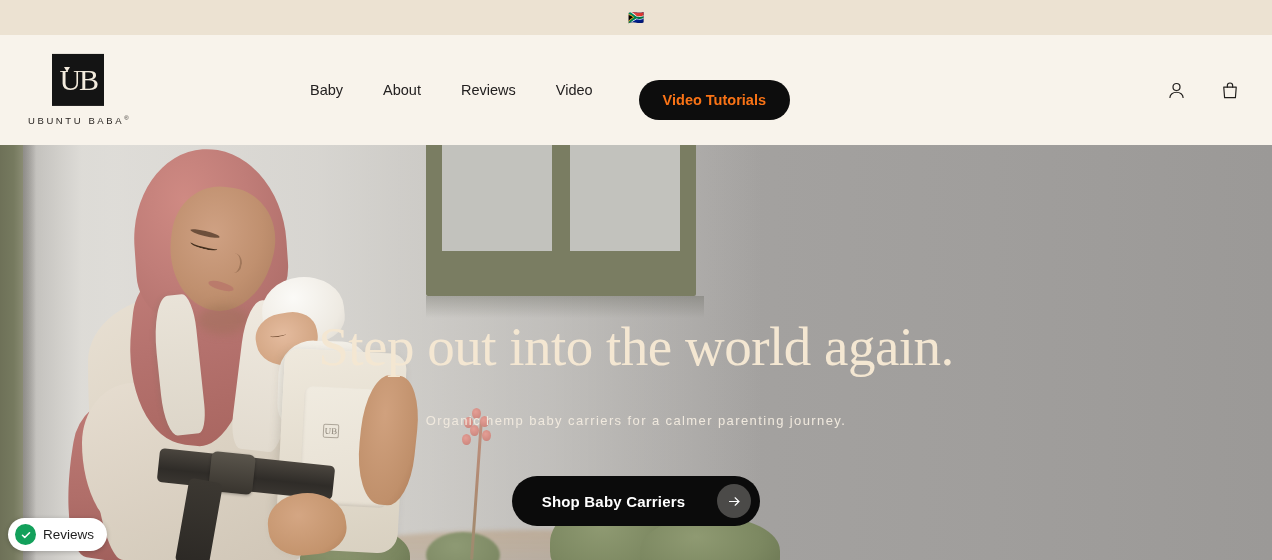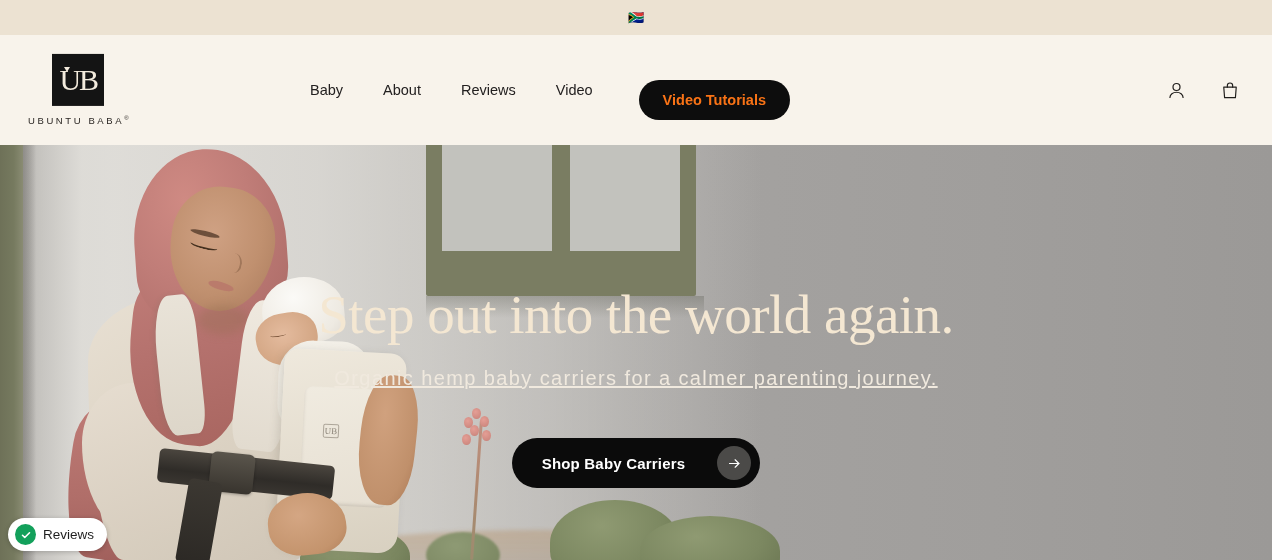--- a/index.html
+++ b/index.html
@@ -474,28 +474,28 @@
     pointer-events: none;
   }
   .hero-title {
     font-family: "Liberation Serif", serif;
     font-size: 55px;
     font-weight: 400;
     color: #f4e7d2;
     letter-spacing: -0.5px;
     line-height: 1;
     white-space: nowrap;
+    margin-top: 32px;
   }
   .hero-sub {
-    margin-top: 25px;
-    font-size: 20px;
+    margin-top: 39px;
+    font-size: 13px;
     color: #f0e9de;
     letter-spacing: 1.4px;
     white-space: nowrap;
-    text-decoration: underline;
   }
   .hero-cta {
     pointer-events: auto;
     margin-top: 48px;
     background: #0b0b0b;
     border: none;
     border-radius: 999px;
     padding: 8px 9px 8px 30px;
     display: flex;
     align-items: center;

